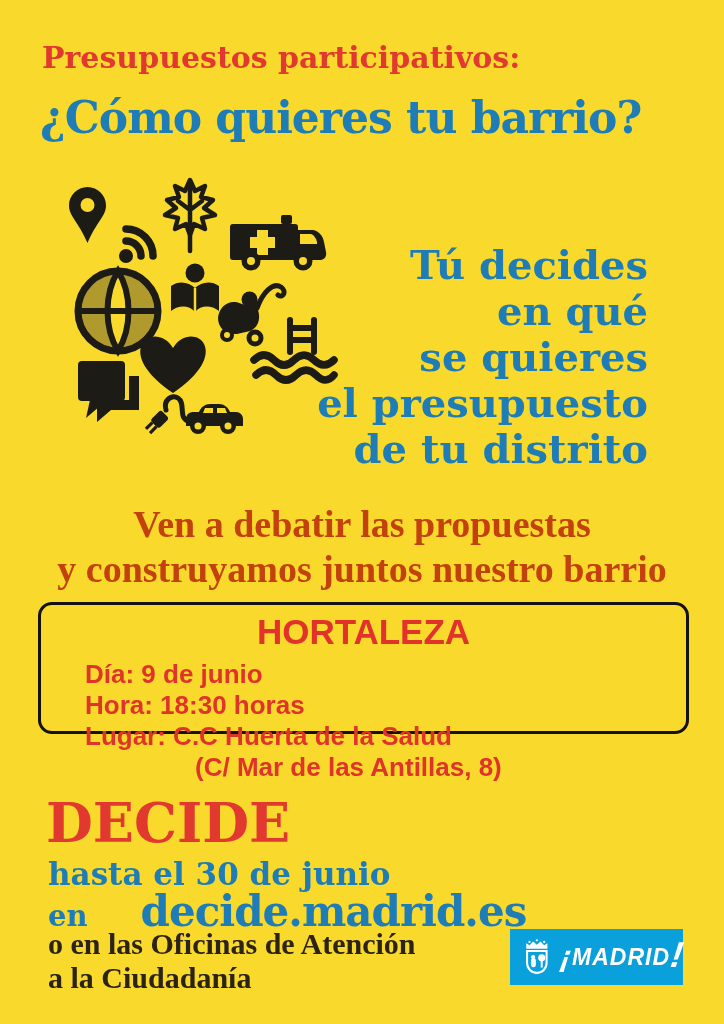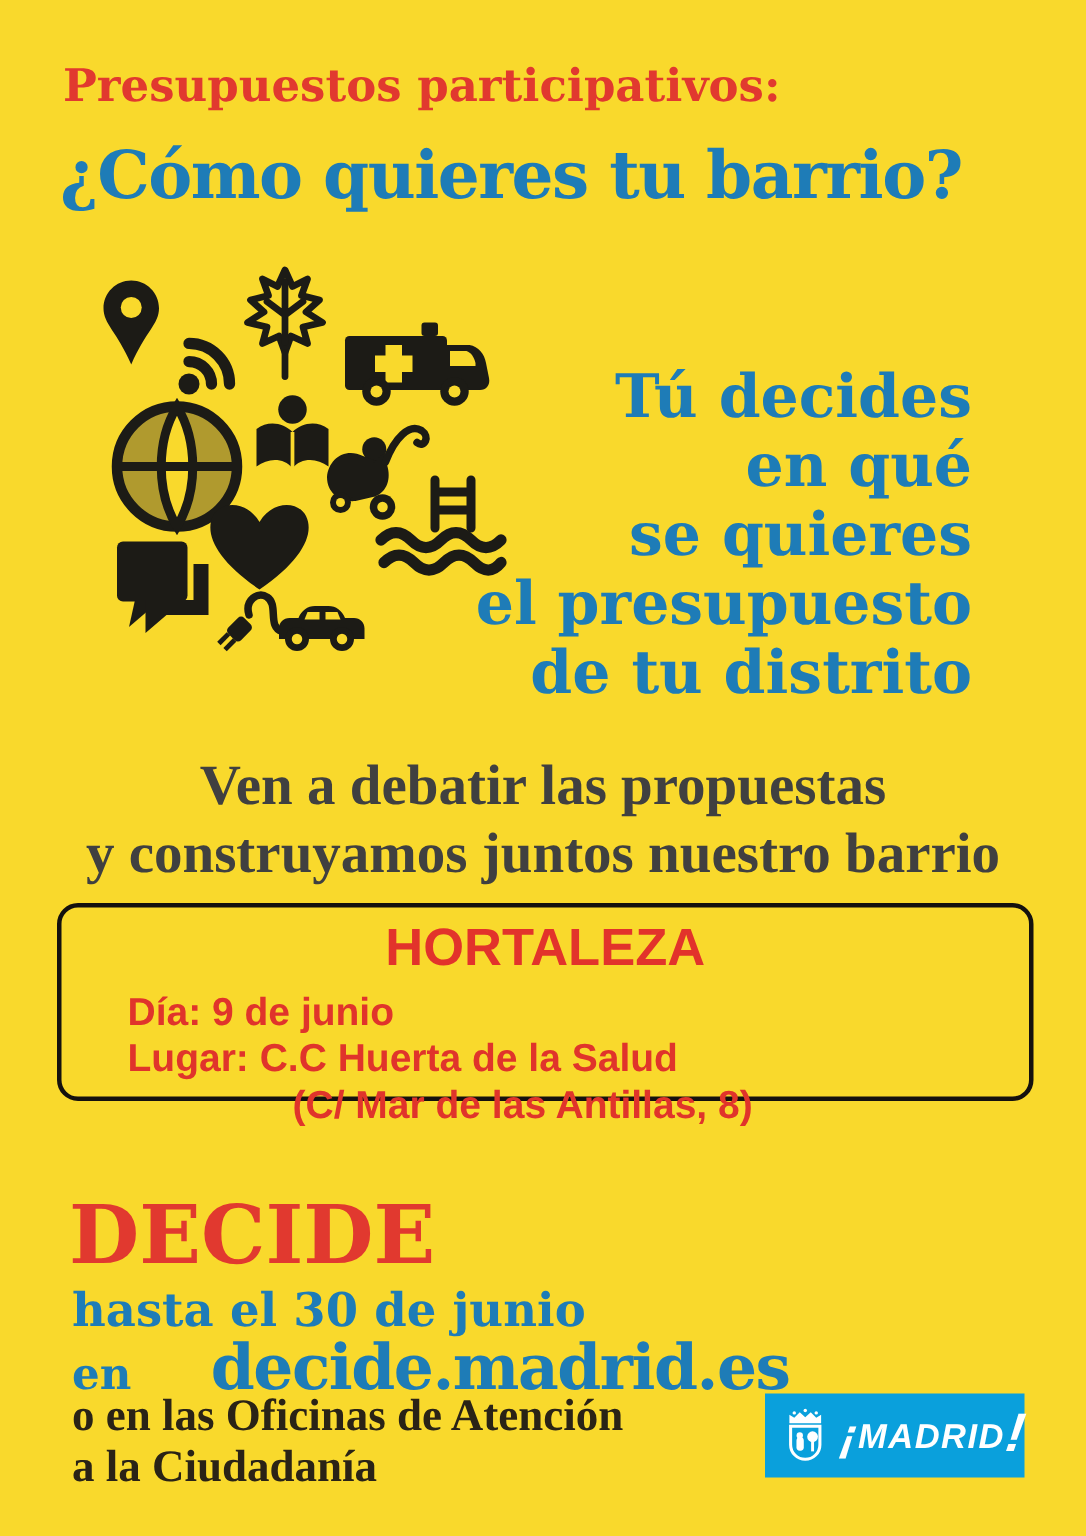--- a/index.html
+++ b/index.html
@@ -17,21 +17,21 @@
     font-size:44px; font-weight:bold; color:#1E7CB7; letter-spacing:-1px;
   }
   .icon-cluster { position:absolute; left:60px; top:172px; }
   .tagline {
     position:absolute; right:76px; top:242px; text-align:right;
     font-size:40px; line-height:46px; font-weight:bold; color:#1E7CB7;
   }
   .invite {
     position:absolute; left:0; top:502px; width:724px; text-align:center;
     font-family:"Liberation Serif", serif;
-    font-size:38px; line-height:45px; font-weight:bold; color:#404040;
+    font-size:38px; line-height:45px; font-weight:bold; color:#c2410c;
   }
   .event-box {
     position:absolute; left:38px; top:602px; width:651px; height:132px;
     border:3px solid #14110E; border-radius:14px; box-sizing:border-box;
   }
   .event-title {
     margin-top:7px; text-align:center;
     font-family:"Liberation Sans", sans-serif; font-weight:bold;
     font-size:35px; color:#E2332B;
   }
@@ -182,20 +182,21 @@
 
   <div class="invite">
     <div>Ven a debatir las propuestas</div>
     <div>y construyamos juntos nuestro barrio</div>
   </div>
 
   <div class="event-box">
     <div class="event-title">HORTALEZA</div>
     <div class="event-lines">
       <div class="event-line">Día: 9 de junio</div>
+      <div class="event-line">Hora: 18:30 horas</div>
       <div class="event-line">Lugar: C.C Huerta de la Salud</div>
       <div class="event-line indent">(C/ Mar de las Antillas, 8)</div>
     </div>
   </div>
 
   <div class="decide">DECIDE</div>
   <div class="deadline">hasta el 30 de junio</div>
 
   <div class="url-line">
     <span class="en">en</span>

